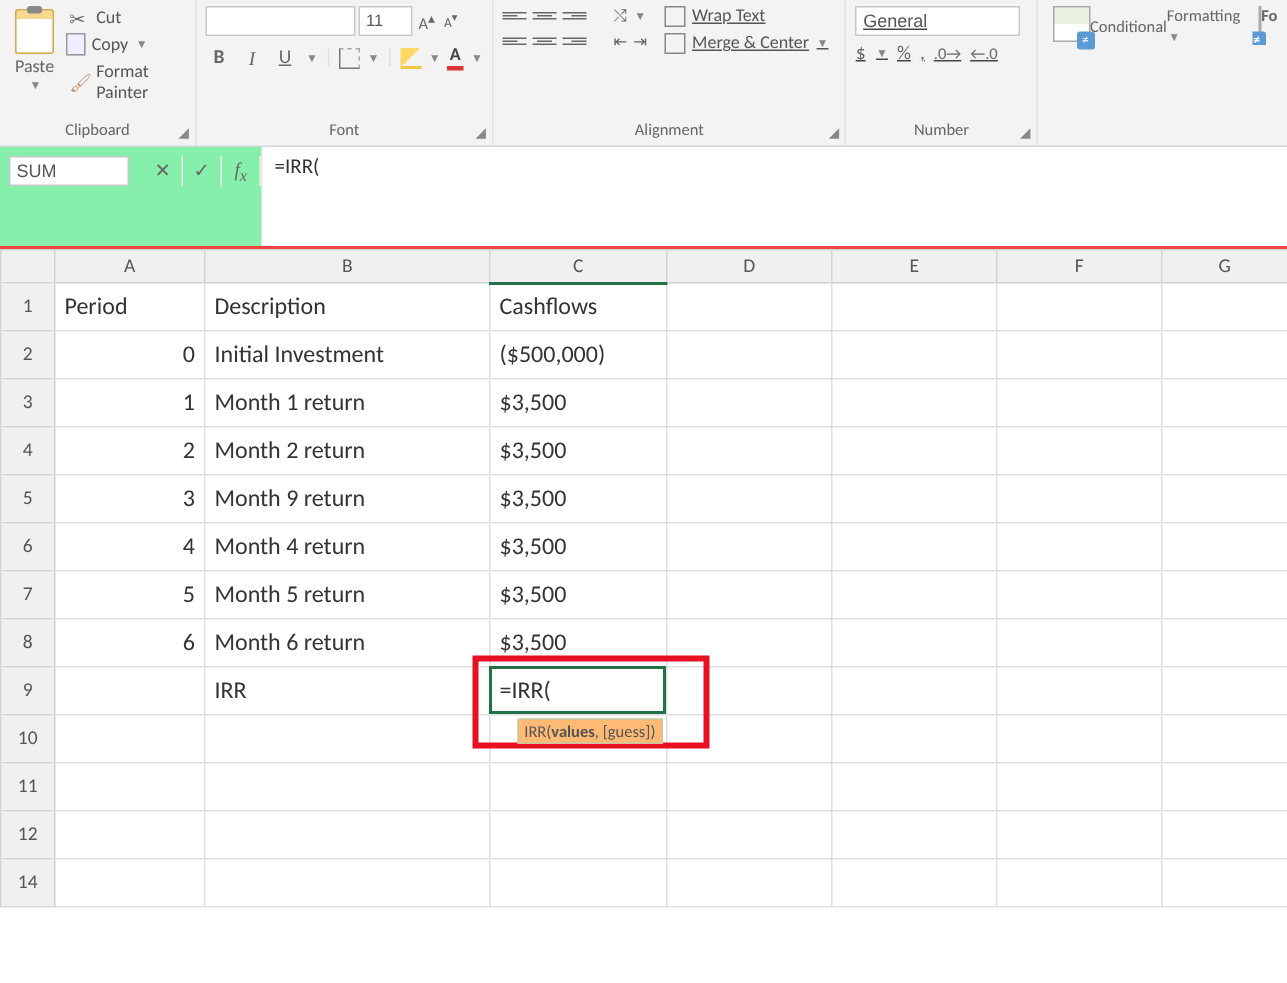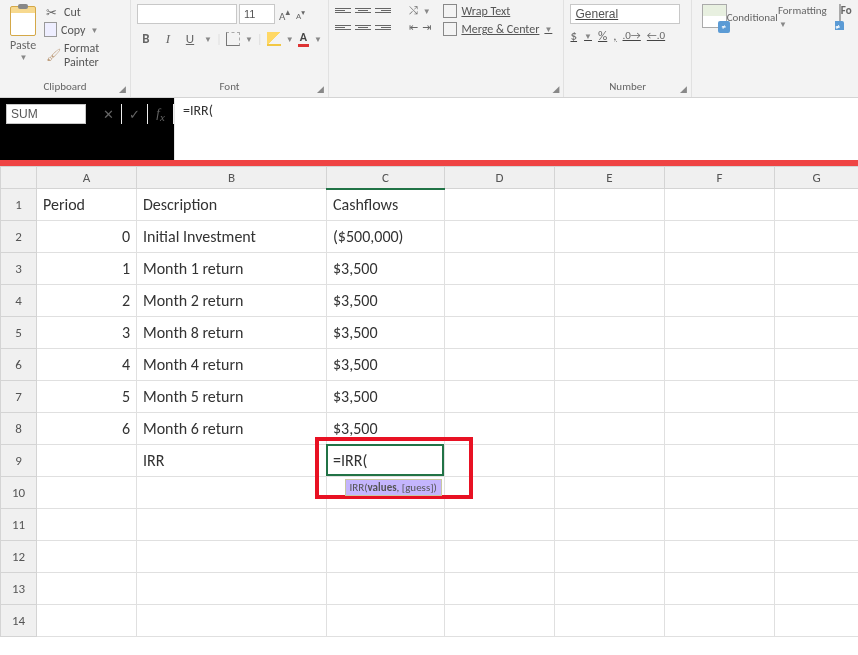--- a/index.html
+++ b/index.html
@@ -58,21 +58,21 @@
   .num-col{display:flex;flex-direction:column;gap:4px;text-decoration:underline;}
   .num-select{width:110px;height:20px;border:1px solid #c8c8c8;background:#fff;font-size:12px;padding:0 4px;color:#555;}
   .num-row{display:flex;gap:6px;align-items:center;font-size:13px;color:#666;}
 
   
   .cond-btn{display:flex;flex-direction:row;align-items:center;font-size:11px;color:#666;padding:0 4px;}
   .cond-icon{width:28px;height:24px;border:1px solid #aaa;background:linear-gradient(to bottom,#e8f0e0 50%,#fff 50%);margin-bottom:2px;position:relative;}
   .cond-icon::after{content:"≠";position:absolute;bottom:-6px;right:-4px;background:#5b9bd5;color:#fff;font-size:9px;width:12px;height:12px;border-radius:2px;text-align:center;line-height:12px;}
 
   
-  .fbar{height:68px;border-bottom:6px solid #ef4444;display:flex;background:#000000;}
+  .fbar{height:68px;border-bottom:2px solid #ef4444;display:flex;background:#86efac;}
   .namebox-wrap{padding:6px 0 0 6px;}
   .namebox{width:80px;height:20px;border:1px solid #c8c8c8;font-size:12px;padding:0 4px;color:#555;background:#fff;}
   .fbar-btns{display:flex;align-items:flex-start;gap:0;padding-top:6px;margin-left:10px;}
   .fbar-btn{width:26px;height:20px;display:flex;align-items:center;justify-content:center;color:#666;font-size:13px;border-right:1px solid #eee;}
   .fx{font-style:italic;font-family:serif;font-size:13px;}
   .formula-input{flex:1;border:none;border-left:1px solid #e5e5e5;padding:4px 8px;font-size:14px;color:#333;background:#fff;height:100%;}
 
   
   .grid-wrap{position:relative;}
   table.sheet{border-collapse:collapse;table-layout:fixed;width:100%;}
@@ -86,21 +86,21 @@
   .cD,.cE,.cF{width:110px;}
   .cG{width:84px;}
   .num{text-align:right;}
   .center{text-align:left;}
   .neg{color:#d00000;}
   
   .active-cell-border{position:absolute;border:2px solid #217346;pointer-events:none;}
   .red-highlight{position:absolute;border:4px solid #e81123;pointer-events:none;}
   .col-active{background:#e6e6e6;border-bottom:2px solid #217346!important;}
   
-  .tooltip{position:absolute;background:#c4b5fd;border:1px solid #c8c8a0;font-size:11px;padding:1px 4px;color:#555;white-space:nowrap;}
+  .tooltip{position:absolute;background:#fdba74;border:1px solid #c8c8a0;font-size:11px;padding:1px 4px;color:#555;white-space:nowrap;}
   .tooltip b{font-weight:bold;}
   
   .formula-text{font-family:Calibri,Arial;font-size:16px;color:#333;}
 </style>
 </head>
 <body>
 
 <div class="ribbon">
 
   <div class="ribbon-group rgroup-rel" style="width:144px">
@@ -206,20 +206,21 @@
             <span class="wrap-icon"></span>
             <span>Wrap Text</span>
           </div>
         <div>
             <span class="merge-icon"></span>
             <span>Merge &amp; Center</span>
             <span class="dd">▼</span>
           </div>
       </div>
     </div>
+    <div class="ribbon-group-label">Alignment</div>
     <span class="dlaunch">◢</span>
   </div>
 
   <div class="ribbon-group rgroup-rel" style="width:140px">
     <div class="ribbon-group-content">
       <div class="num-col">
         <input class="num-select" value="General" style="">
         <div class="num-row">
           <span>$</span>
             <span class="dd">▼</span>
@@ -315,21 +316,21 @@
           <td class="cell cB">Month 2 return</td>
           <td class="cell cC center">$3,500</td>
           <td class="cell cD"></td>
           <td class="cell cE"></td>
           <td class="cell cF"></td>
           <td class="cell cG"></td>
         </tr>
         <tr>
           <th class="rowh">5</th>
           <td class="cell cA num">3</td>
-          <td class="cell cB">Month 8 return</td>
+          <td class="cell cB">Month 9 return</td>
           <td class="cell cC center">$3,500</td>
           <td class="cell cD"></td>
           <td class="cell cE"></td>
           <td class="cell cF"></td>
           <td class="cell cG"></td>
         </tr>
         <tr>
           <th class="rowh">6</th>
           <td class="cell cA num">4</td>
           <td class="cell cB">Month 4 return</td>
@@ -393,30 +394,20 @@
           <th class="rowh">12</th>
           <td class="cell cA"></td>
           <td class="cell cB"></td>
           <td class="cell cC"></td>
           <td class="cell cD"></td>
           <td class="cell cE"></td>
           <td class="cell cF"></td>
           <td class="cell cG"></td>
         </tr>
         <tr>
-          <th class="rowh">13</th>
-          <td class="cell cA"></td>
-          <td class="cell cB"></td>
-          <td class="cell cC"></td>
-          <td class="cell cD"></td>
-          <td class="cell cE"></td>
-          <td class="cell cF"></td>
-          <td class="cell cG"></td>
-        </tr>
-        <tr>
           <th class="rowh">14</th>
           <td class="cell cA"></td>
           <td class="cell cB"></td>
           <td class="cell cC"></td>
           <td class="cell cD"></td>
           <td class="cell cE"></td>
           <td class="cell cF"></td>
           <td class="cell cG"></td>
         </tr>
       </tbody>

